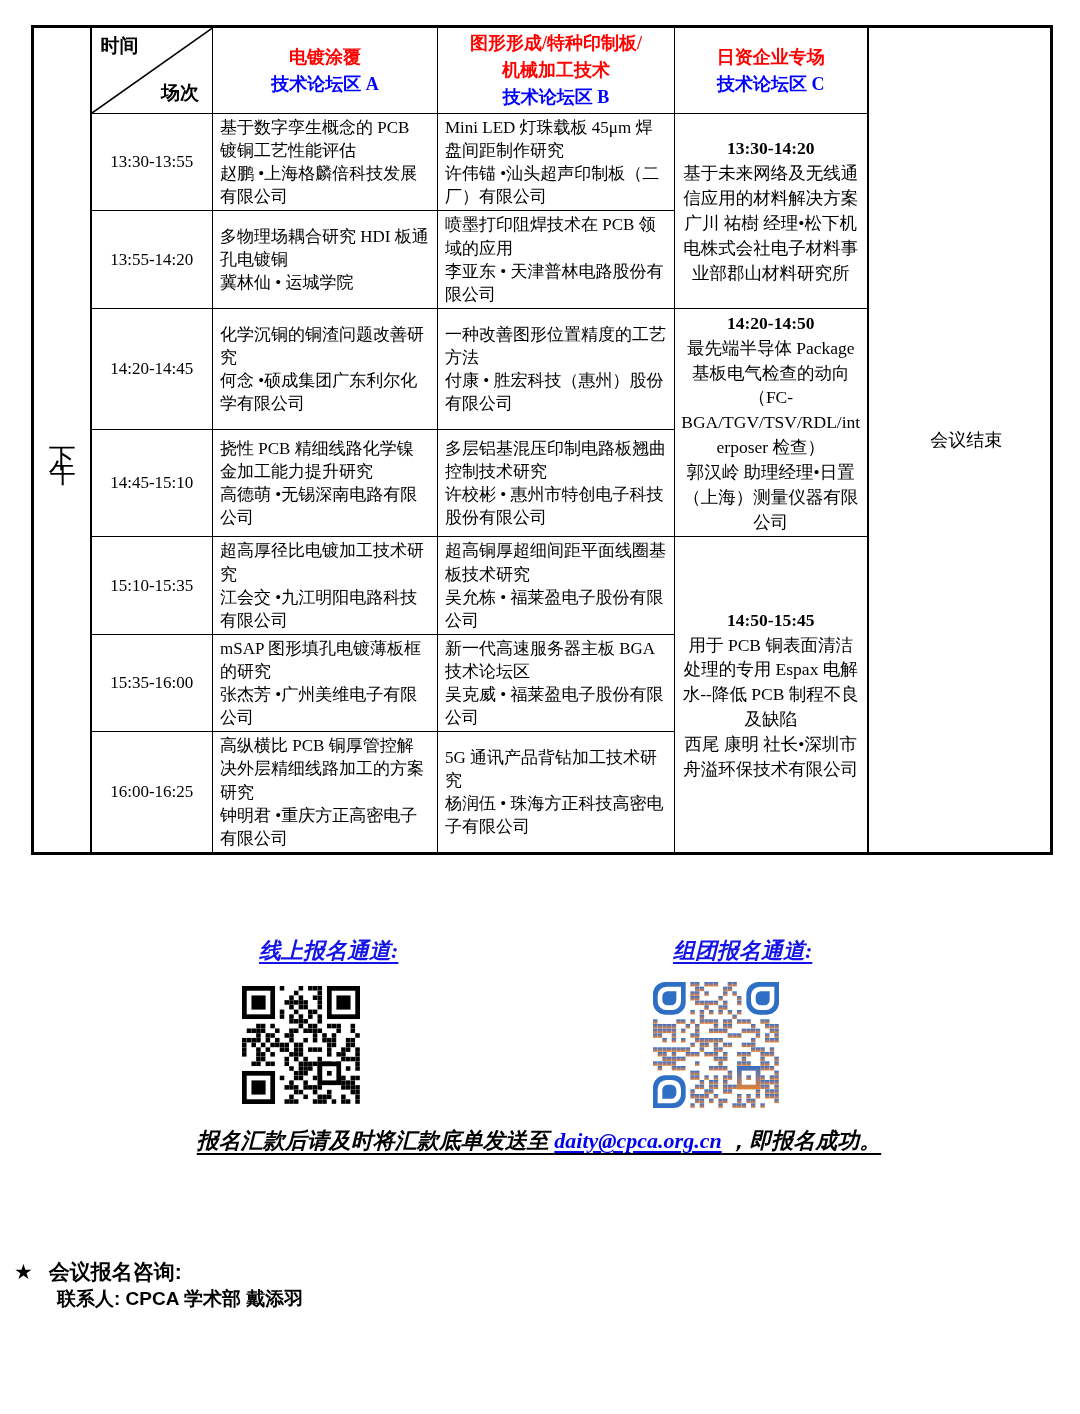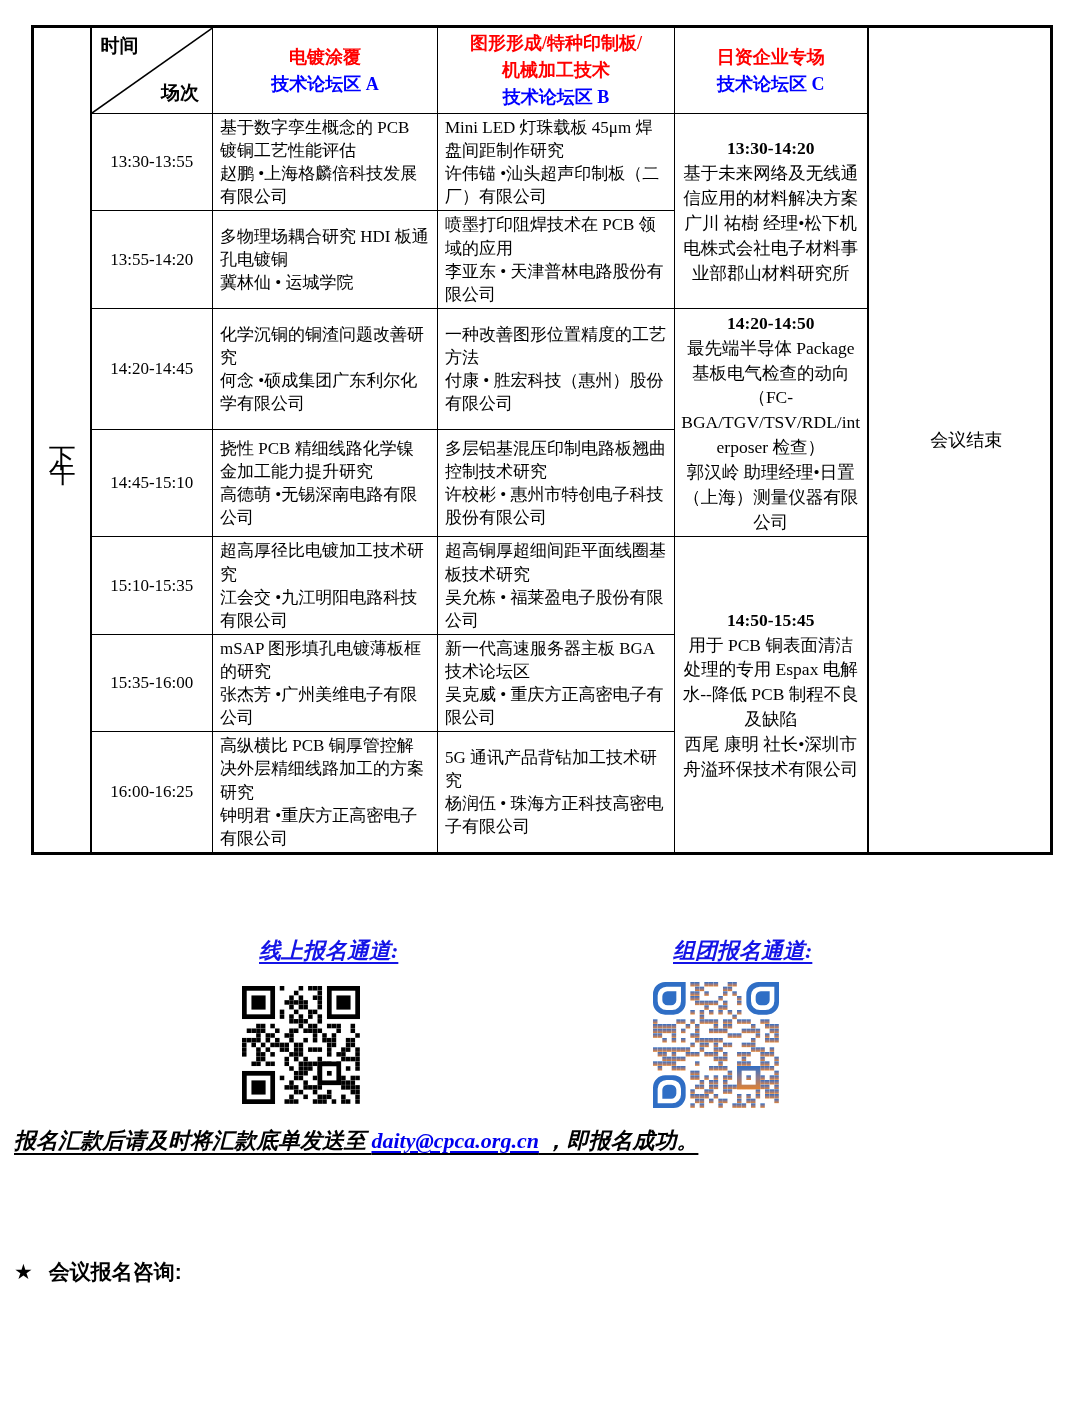--- a/index.html
+++ b/index.html
@@ -59,21 +59,21 @@
     text-decoration:underline;text-underline-offset:4px;margin-left:28px;
   }
   #onlineLabel{left:231px;} #groupLabel{left:645px;}
   .qr{position:absolute;}
   #qrOnline{left:242px;top:986px;}
   #qrGroup{left:653px;top:982px;}
 
   .remit{
     position:absolute;left:14px;top:1126px;width:1050px;
     font-family:"Liberation Serif","DejaVu Serif",serif;font-style:italic;font-weight:bold;font-size:22px;
-    text-decoration:underline;text-underline-offset:5px;text-decoration-thickness:2px;
+    text-decoration:underline;text-underline-offset:5px;text-decoration-thickness:2px;text-align:center;
   }
   .remit .email-link{color:var(--link);}
 
   .contact-heading{position:absolute;left:14px;top:1246px;
     font-family:"Liberation Sans","DejaVu Sans",sans-serif;font-weight:bold;font-size:21px;margin-top:12px;}
   .contact-heading .star{margin-right:16px;}
   .contact-person{position:absolute;left:57px;top:1286px;
     font-family:"Liberation Sans","DejaVu Sans",sans-serif;font-weight:600;font-size:19px;}
   .contact-phone{position:absolute;left:57px;top:1320px;
     font-family:"Liberation Sans","DejaVu Sans",sans-serif;font-weight:600;font-size:20px;}
@@ -196,21 +196,21 @@
         </td>
       </tr>
       <tr class="r6">
         <td class="time-cell">15:35-16:00</td>
         <td class="sess">
           <div>mSAP 图形填孔电镀薄板框的研究</div>
           <div>张杰芳 •广州美维电子有限公司</div>
         </td>
         <td class="sess">
           <div>新一代高速服务器主板 BGA 技术论坛区</div>
-          <div>吴克威 • 重庆方正高密电子有限公司</div>
+          <div>吴克威 • 福莱盈电子股份有限公司</div>
         </td>
       </tr>
       <tr class="r7">
         <td class="time-cell">16:00-16:25</td>
         <td class="sess">
           <div>高纵横比 PCB 铜厚管控解决外层精细线路加工的方案研究</div>
           <div>钟明君 •重庆方正高密电子有限公司</div>
         </td>
         <td class="sess">
           <div>5G 通讯产品背钻加工技术研究</div>
@@ -738,14 +738,15 @@
       <rect x="93.33333333333333" y="93.33333333333333" width="4.666666666666667" height="4.666666666666667" fill="url(#g13)"></rect>
     </svg>
 
   <div class="remit">
     <span>报名汇款后请及时将汇款底单发送至 </span><span class="email-link">daity@cpca.org.cn</span><span> ，即报名成功。</span>
   </div>
 
   <div class="contact-heading">
     <span class="star">★</span><span>会议报名咨询:</span>
   </div>
+  <div class="contact-person">联系人: CPCA 学术部 戴添羽</div>
 
 </div>
 
 </body></html>

